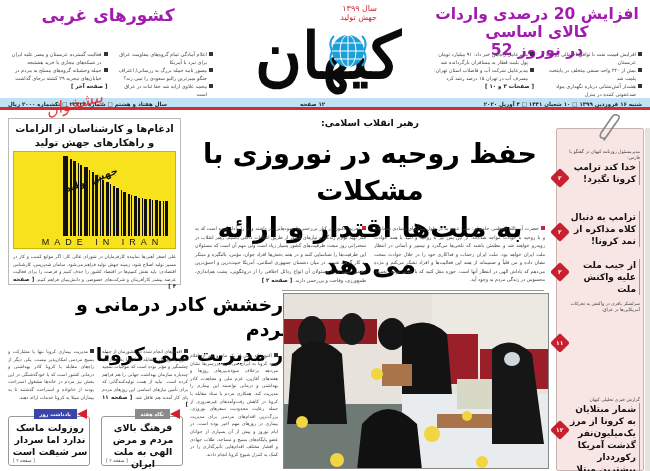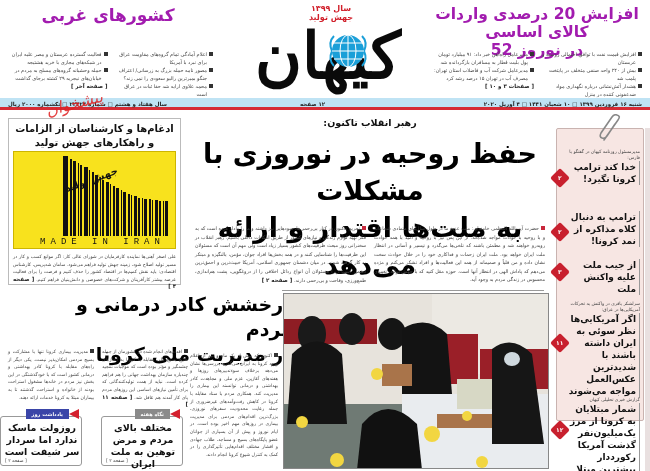--- a/index.html
+++ b/index.html
@@ -15,71 +15,71 @@
 
   .teaser-grid { display: flex; flex-wrap: wrap; gap: 0 6px; font-size: 5px; line-height: 8px; color: #444; }
   .teaser-grid .col { width: calc(50% - 3px); }
   .teaser-grid .item { display: flex; gap: 2px; }
   .teaser-grid .sq { width: 4px; height: 4px; background: #333; margin-top: 2px; flex: 0 0 4px; }
   .tl-teasers { left: 8px; top: 50px; width: 205px; }
   .tr-teasers { right: 8px; top: 50px; width: 210px; }
   .page-ref { font-size: 5.5px; font-weight: bold; color: #222; }
 
   .logo-wrap { left: 225px; top: 2px; width: 200px; height: 92px; }
-  .year-line { position: absolute; left: 76px; top: 2px; width: 60px; text-align: center; color: #d11f2a; font-weight: bold; font-size: 8px; line-height: 9px; }
+  .year-line { position: absolute; left: 92px; top: 2px; width: 60px; text-align: right; color: #d11f2a; font-weight: normal; font-size: 8px; line-height: 9px; }
   .globe { position: absolute; left: 100px; top: 30px; width: 46px; height: 38px; }
   .logo-text { position: absolute; left: 8px; top: 18px; width: 190px; font-family: "DejaVu Serif", serif; font-weight: bold; font-size: 64px; line-height: 72px; text-align: center; color: #0a0a0a; letter-spacing: -2px; }
 
   
   .date-bar { left: 0; top: 98px; width: 650px; height: 12px; background: #bfe3f4; border-bottom: 3px solid #d52b35; font-size: 5.5px; line-height: 12px; color: #222; font-weight: bold; }
   .date-bar .right { position: absolute; right: 8px; top: 0; }
   .date-bar .center { position: absolute; left: 300px; top: 0; }
   .date-bar .left { position: absolute; left: 8px; top: 0; }
   .watermark { left: 45px; top: 94px; font-size: 16px; color: #e02020; font-style: italic; transform: rotate(-15deg); opacity: 0.85; font-family: "DejaVu Serif", serif; }
 
   
   .kicker { left: 290px; top: 117px; width: 160px; text-align: center; font-size: 9.5px; font-weight: bold; color: #111; }
   .main-head { left: 195px; top: 135px; width: 350px; text-align: center; font-weight: 900; font-size: 27px; line-height: 37px; color: #000; letter-spacing: -0.5px; }
 
   .body-cols { left: 195px; top: 225px; width: 350px; display: flex; gap: 8px; font-size: 4.8px; line-height: 8.5px; color: #444; text-align: justify; }
   .body-cols .col { flex: 1; }
   .body-cols .sq { display: inline-block; width: 4px; height: 4px; background: #c8283c; margin-left: 2px; }
   .divider-h { left: 282px; top: 290px; width: 262px; height: 1px; background: #999; }
 
   
-  .clipboard { left: 556px; top: 128px; width: 88px; height: 293px; background: #f7e6e3; border: 1px solid #c9b3b0; border-radius: 2px; }
+  .clipboard { left: 556px; top: 128px; width: 88px; height: 343px; background: #f7e6e3; border: 1px solid #c9b3b0; border-radius: 2px; }
   .clip { left: 598px; top: 114px; width: 26px; height: 30px; }
   .cb-item { position: absolute; left: 8px; width: 75px; text-align: right; }
   .cb-item .small { font-size: 4.5px; color: #444; line-height: 6px; }
   .cb-item .title { font-size: 9px; line-height: 12px; font-weight: bold; color: #111; border-right: 1px solid #999; padding-right: 3px; }
   .badge { position: absolute; left: -12px; width: 14px; height: 14px; background: #c8202e; color: #fff; font-size: 6px; line-height: 14px; text-align: center; transform: rotate(45deg); border-radius: 2px; }
   .badge span { display: inline-block; transform: rotate(-45deg); font-weight: bold; }
   .page-edge { left: 645px; top: 128px; width: 5px; height: 343px; background: #e9e0e0; }
 
   
   .left-box { left: 8px; top: 118px; width: 173px; height: 167px; border: 1px solid #bbb; background: #fff; }
   .left-box-title { position: absolute; left: 0; top: 3px; width: 171px; text-align: center; font-size: 10px; line-height: 14px; font-weight: bold; color: #111; }
   .yellow-img { position: absolute; left: 4px; top: 32px; width: 163px; height: 98px; background: #f8e21d; border: 1px solid #cdb500; overflow: hidden; }
   .barcode { position: absolute; left: 14px; bottom: 12px; width: 140px; height: 80px; display: flex; align-items: flex-end; gap: 1.5px; }
   .barcode i { display: block; background: #111; }
-  .made-in { position: absolute; left: 0; bottom: 1px; width: 100%; text-align: center; font-size: 9px; letter-spacing: 5px; color: #111; font-family: Liberation Mono, monospace; direction: ltr; padding-left: 16px; }
+  .made-in { position: absolute; left: 0; bottom: 1px; width: 100%; text-align: center; font-size: 9px; letter-spacing: 5px; color: #111; font-family: Liberation Sans, sans-serif; direction: ltr; padding-left: 16px; }
   .jahesh { position: absolute; left: 50px; top: 22px; font-size: 10px; font-weight: bold; transform: rotate(-20deg); color: #111; }
   .left-box-text { position: absolute; left: 4px; top: 134px; width: 163px; font-size: 4.6px; line-height: 7.5px; color: #444; text-align: justify; }
 
   .corona-head { left: 23px; top: 292px; width: 270px; text-align: right; font-size: 19px; line-height: 25px; font-weight: 900; color: #000; }
   .corona-cols { left: 8px; top: 346px; width: 270px; display: flex; gap: 8px; font-size: 4.6px; line-height: 7.6px; color: #444; text-align: justify; }
   .corona-cols .col { flex: 1; }
   .corona-cols .sq { display: inline-block; width: 4px; height: 4px; background: #333; margin-left: 2px; }
 
   .mini-box { top: 416px; width: 82px; height: 50px; border: 1px solid #999; border-radius: 3px; background: #fff; }
   .mini-box .tag { position: absolute; top: -8px; right: 12px; height: 10px; padding: 0 6px; font-size: 5px; line-height: 10px; color: #fff; font-weight: bold; }
   .mini-box .tag-arrow { position: absolute; top: -8px; right: 2px; width: 10px; height: 10px; background: #d4202e; clip-path: polygon(100% 0, 100% 100%, 0 50%); }
   .mini-box .mtitle { position: absolute; top: 5px; left: 2px; width: 78px; text-align: center; font-size: 9.5px; line-height: 12px; font-weight: bold; color: #111; }
   .mini-box .mref { position: absolute; bottom: 2px; left: 4px; font-size: 4.5px; color: #444; }
-  .mb1 { left: 0; }
+  .mb1 { left: 8px; }
   .mb2 { left: 101px; }
 
   .mid-col-text { left: 190px; top: 352px; width: 88px; font-size: 4.6px; line-height: 7.6px; color: #444; text-align: justify; }
 
   
   .photo { left: 283px; top: 293px; width: 266px; height: 176px; border: 1px solid #888; overflow: hidden; background: #d9d4cc; }
 </style>
 </head>
 <body>
 
@@ -213,21 +213,21 @@
         <i style="width:5px;height:80px"></i>
     </div>
     <div class="made-in">MADE IN IRAN</div>
   </div>
   <div class="left-box-text">
     <span>علی اصغر آهنی‌ها نماینده کارفرمایان در شورای عالی کار: اگر موانع کسب و کار در مسیر تولید اصلاح شود، زمینه جهش تولید فراهم می‌شود. سامان شه‌پریس، کارشناس اقتصادی: باید نقش کمیم‌ها در اقتصاد کشور را حذف کنیم و فرصت را برای فعالیت عرصه بیشتر کارآفرینان و شرکت‌های خصوصی و دانش‌بنیان فراهم کنیم.</span>
     <span class="page-ref">[ صفحه ۴ ]</span>
   </div>
 </div>
 
-<div class="abs kicker">رهبر انقلاب تاکنون:</div>
+<div class="abs kicker">رهبر انقلاب اسلامی:</div>
 <div class="abs main-head">
   <div>حفظ روحیه در نوروزی با مشکلات</div>
   <div>به ملت‌ها اقتدار و ارائه می‌دهد</div>
 </div>
 <div class="abs body-cols">
   <div class="col"><span class="sq"></span><span>حضرت آیت‌الله العظمی خامنه‌ای: ملت عزیز ما در طول سال‌های متمادی شجاعانه و با روحیه با حوادث مواجه شده‌اند. از این پس نیز با روحیه و امید با همه حوادث روبه‌رو خواهند شد و مطمئن باشند که تلخی‌ها می‌گذرد و تیسیر و آسانی در انتظار ملت ایران خواهد بود. ملت ایران زحمات و فداکاری خود را در خلال حوادث سخت نشان داده و من قلباً و صمیمانه از همه این فعالیت‌ها و افراد تشکر می‌کنم و مژده می‌دهم که پاداش الهی در انتظار آنها است. حوزه مقل کنید که با جهش تولید، تغییری محسوس در زندگی مردم به وجود آید.</span></div>
   <div class="col"><span class="sq"></span><span>تحریم تاکنون در کنار بی‌رحمی‌ها، سودهایی نیز داشته و ما را وادار کرده است که به فکر تهیه لوازم زندگی و نیازهای کشور از طریق امکانات داخلی باشیم. رهبر انقلاب در سخنرانی روز مبعث ظرفیت‌های کشور بسیار زیاد است ولی مهم آن است که مسئولان این ظرفیت‌ها را شناسایی کنند و در همه بخش‌ها افراد جوان، مؤمن، بالنگیزه و مبتکر به کار گرفته شوند. در میان دشمنان جمهوری اسلامی، آمریکا خبیث‌ترین و احمق‌ترین دشمن است زیرا مسئولان آن انواع رذائل اخلاقی را از دروغگویی، پشت هم‌اندازی، طمع‌ورزی، وقاحت و بی‌رحمی دارند.</span> <span class="page-ref">[ صفحه ۲ ]</span></div>
 </div>
 <div class="abs divider-h"></div>
 
@@ -242,21 +242,20 @@
     <div class="badge" style="top:14px"><span>۲</span></div>
     <div class="title">ترامپ به دنبال کلاه مذاکره از نمد کرونا!</div>
   </div>
   <div class="cb-item" style="top:130px">
     <div class="badge" style="top:6px"><span>۳</span></div>
     <div class="title">از جیب ملت علیه واکنش ملت</div>
   </div>
   <div class="cb-item" style="top:172px">
     <div class="badge" style="top:35px"><span>۱۱</span></div>
     <div class="small">سرلشکر باقری در واکنش به تحرکات آمریکایی‌ها در عراق:</div>
-    <div class="title">اگر آمریکایی‌ها نظر سوئی به ایران داشته باشند با شدیدترین عکس‌العمل مواجه می‌شوند</div>
   </div>
   <div class="cb-item" style="top:268px">
     <div class="badge" style="top:26px"><span>۱۲</span></div>
     <div class="small">گزارش خبری تحلیلی کیهان</div>
     <div class="title">شمار مبتلایان به کرونا از مرز یک‌میلیون‌نفر گذشت آمریکا رکورددار بیشترین مبتلا</div>
   </div>
 </div>
 <svg class="abs clip" viewBox="0 0 26 30">
   <path d="M6 26 L20 6 Q23 2 19 1 Q16 0 14 3 L3 19 Q1 23 4 24 Q7 25 9 22 L17 10" stroke="#888" stroke-width="1.6" fill="none" stroke-linecap="round"></path>
 </svg>
@@ -275,21 +274,21 @@
 
 <div class="abs mini-box mb1">
   <div class="tag" style="background:#3a45a8">یادداشت روز</div>
   <div class="tag-arrow"></div>
   <div class="mtitle">روزولت ماسک ندارد اما سردار سر شیفت است</div>
   <div class="mref">[ صفحه ۲ ]</div>
 </div>
 <div class="abs mini-box mb2">
   <div class="tag" style="background:#8a8a8a">نگاه هفته</div>
   <div class="tag-arrow"></div>
-  <div class="mtitle">مختلف بالای مردم و مرض توهین به ملت ایران</div>
+  <div class="mtitle">فرهنگ بالای مردم و مرض الهی به ملت ایران</div>
   <div class="mref">[ صفحه ۲ ]</div>
 </div>
 
 <div class="abs photo">
   <svg width="266" height="176" viewBox="0 0 266 176">
     <rect x="0" y="0" width="266" height="176" fill="#e7e3dc"></rect>
     <rect x="150" y="0" width="116" height="80" fill="#ece9e3"></rect>
     <rect x="0" y="25" width="95" height="25" fill="#8e1d24"></rect>
     <rect x="160" y="40" width="36" height="50" fill="#9a1f28"></rect>
     <rect x="198" y="55" width="68" height="40" fill="#9a1f28"></rect>

